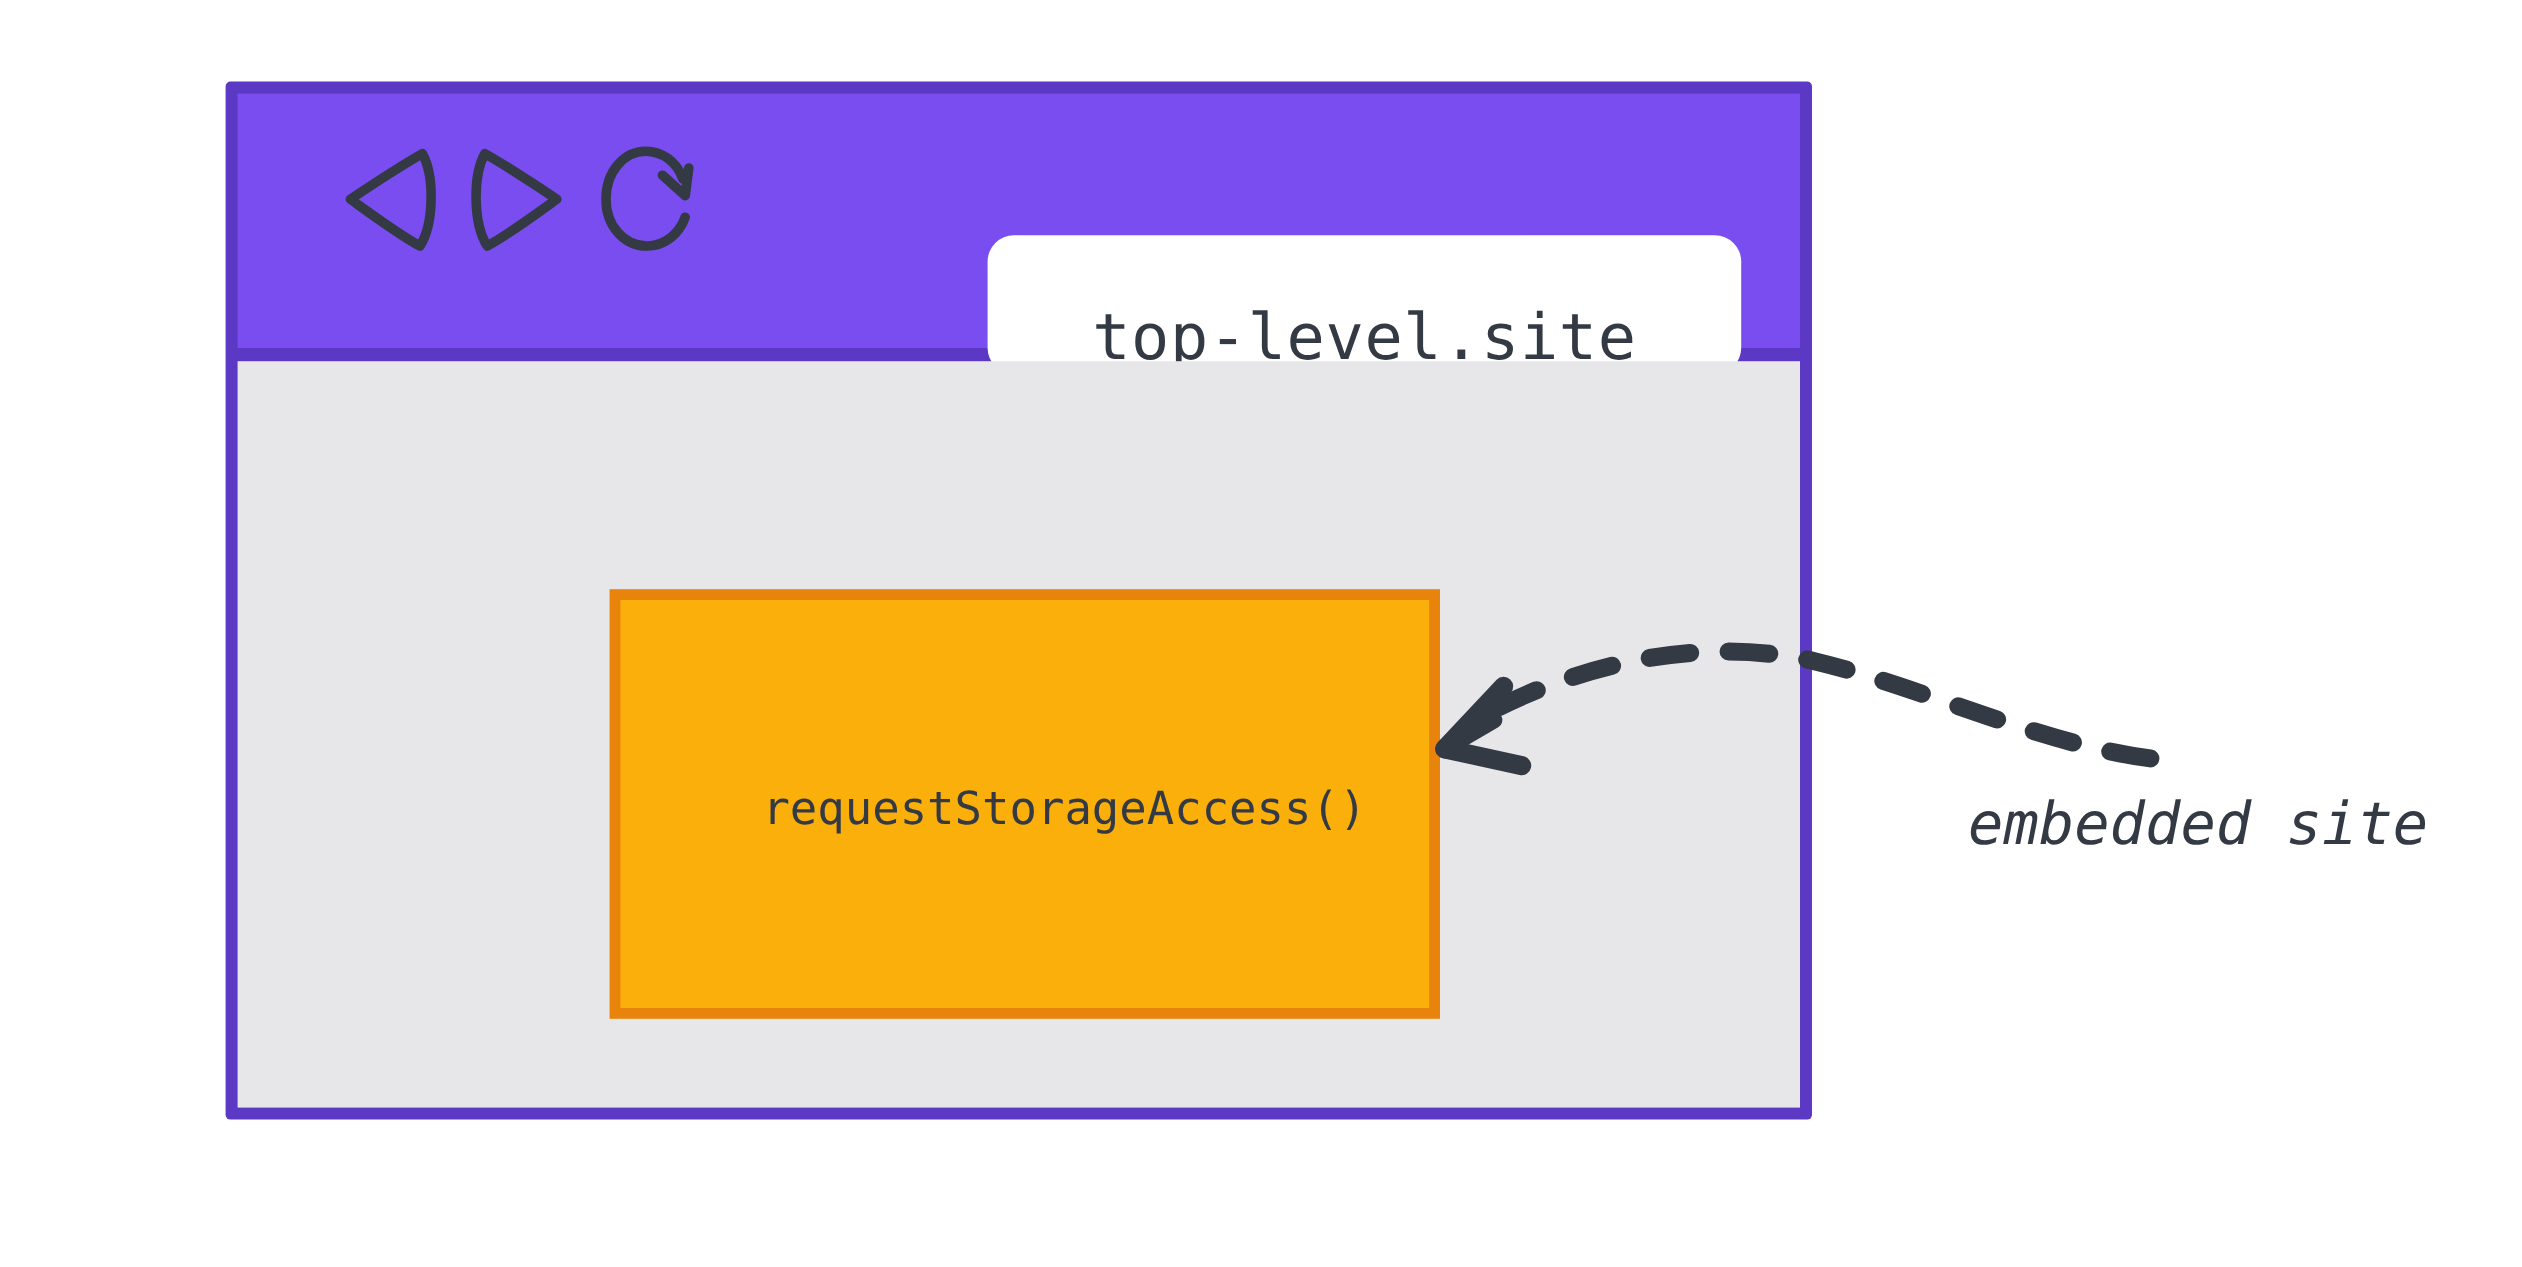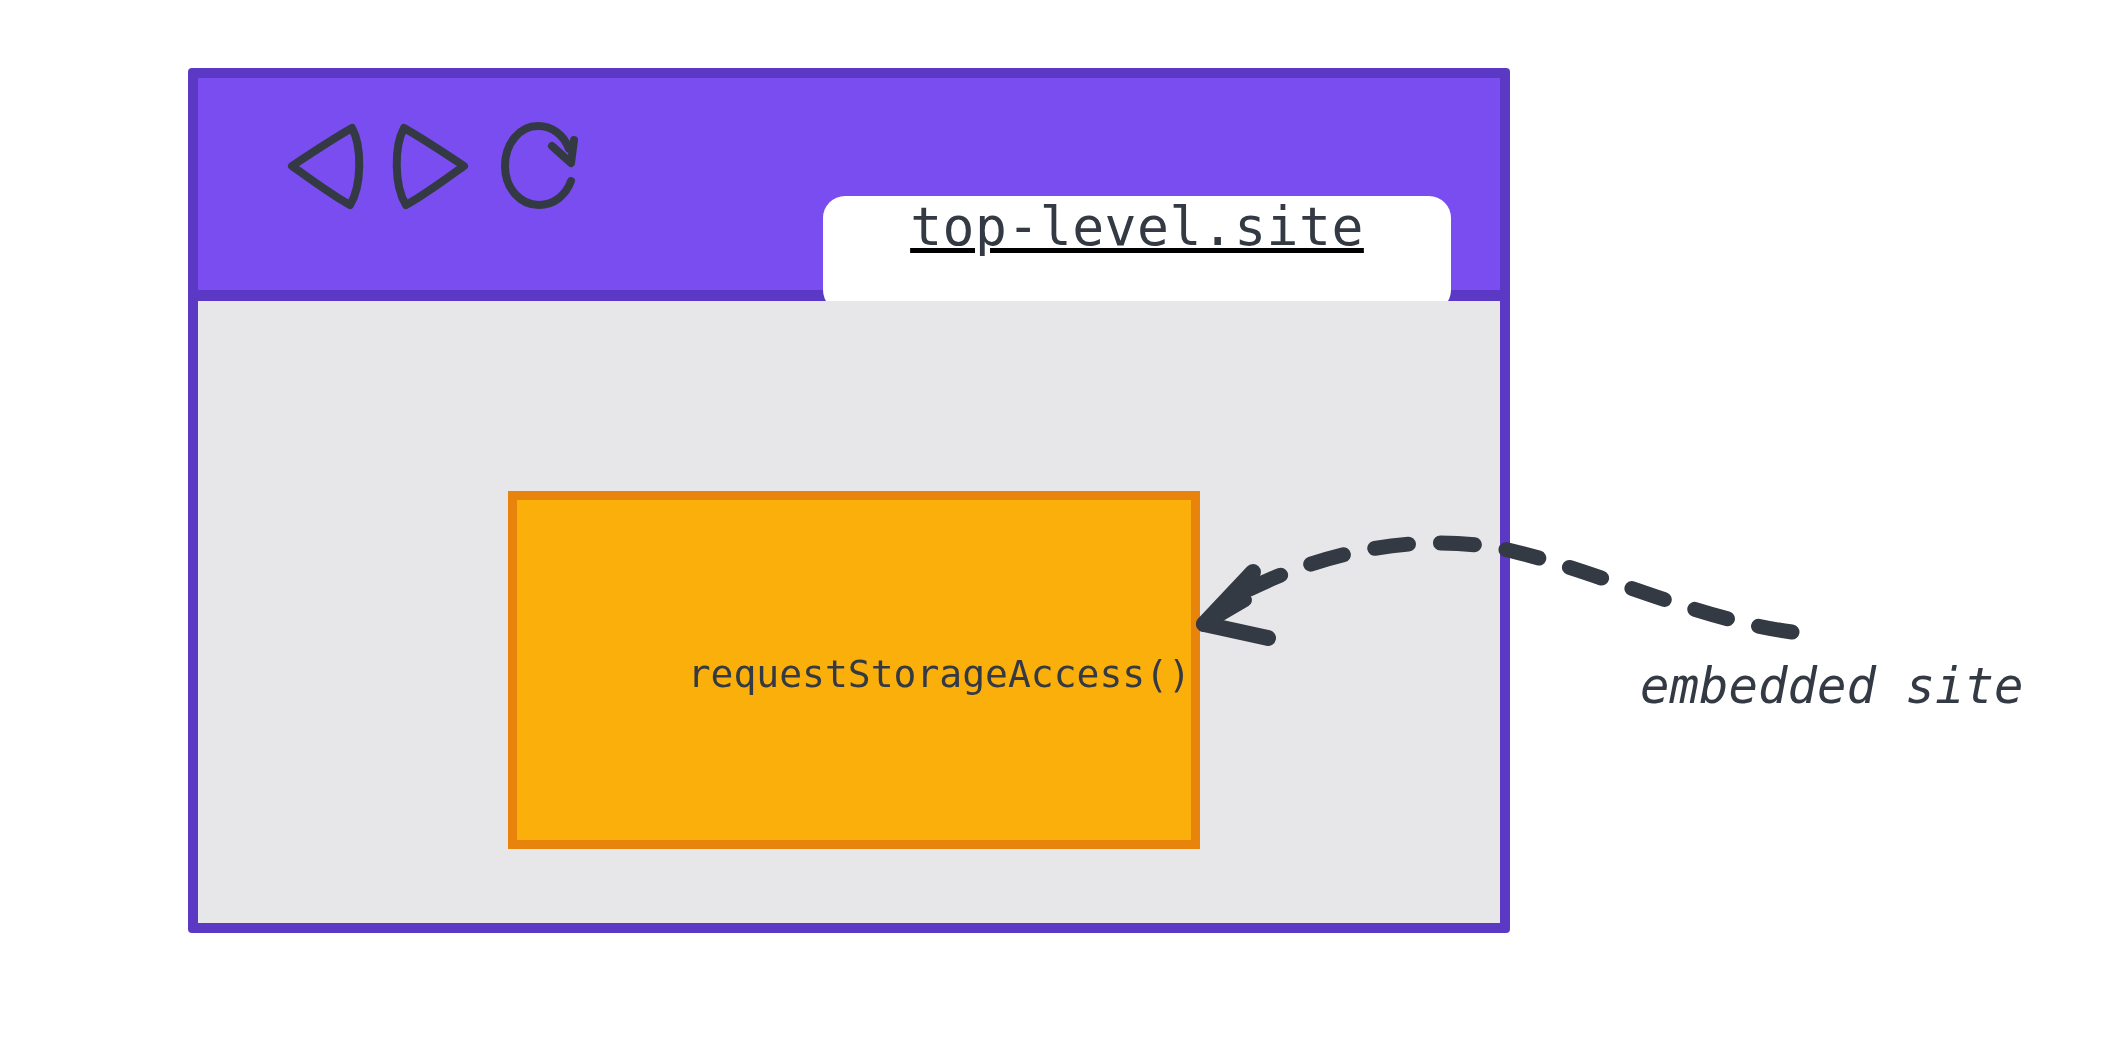--- a/index.html
+++ b/index.html
@@ -81,21 +81,21 @@
   
   .url-bar {
     position: absolute;
     left: 625px;
     top: 118px;
     width: 628px;
     height: 116px;
     background: #ffffff;
     border-radius: 22px;
     display: flex;
-    align-items: flex-start;
+    align-items: flex-end;
     justify-content: center;
     text-decoration: underline;
   }
   .url-text {
     font-family: "DejaVu Sans Mono", monospace;
     font-size: 53px;
     font-weight: 500;
     color: #343A44;
     letter-spacing: 0.5px;
     white-space: nowrap;
@@ -113,21 +113,21 @@
   }
   .embedded-frame-inner {
     position: absolute;
     left: 9px;
     top: 9px;
     width: 674px;
     height: 340px;
     background: #FBAF0B;
     display: flex;
     align-items: center;
-    justify-content: flex-end;
+    justify-content: center;
     box-sizing: border-box;
   }
   .embedded-frame-label {
     font-family: "DejaVu Sans Mono", monospace;
     font-size: 38px;
     font-weight: 500;
     color: #343A44;
     margin-left: 66px;
     margin-top: 8px;
     white-space: nowrap;

